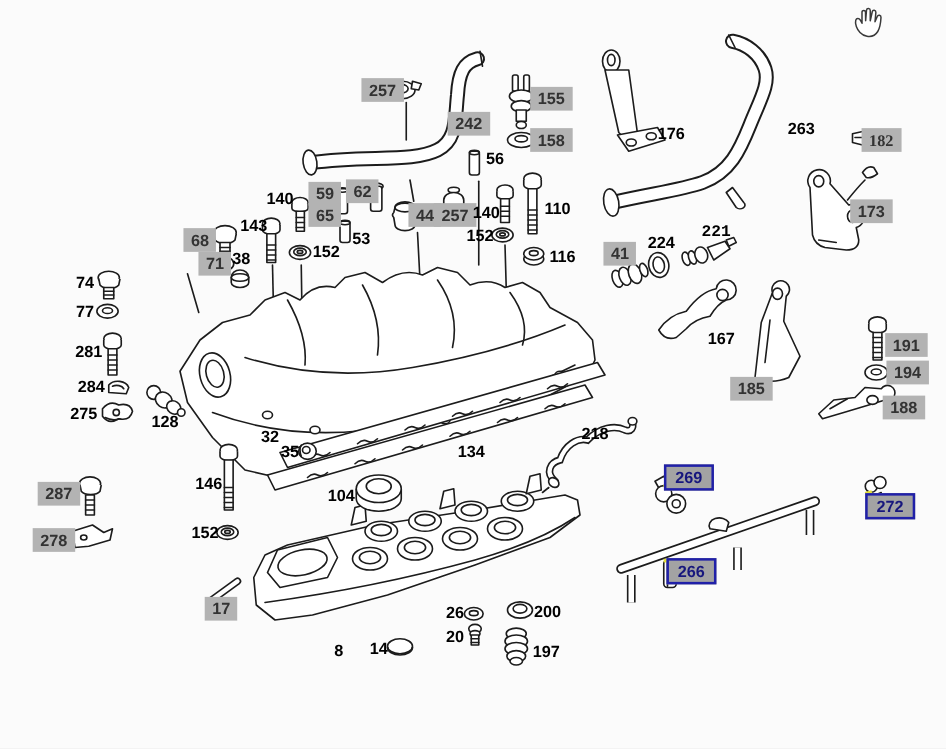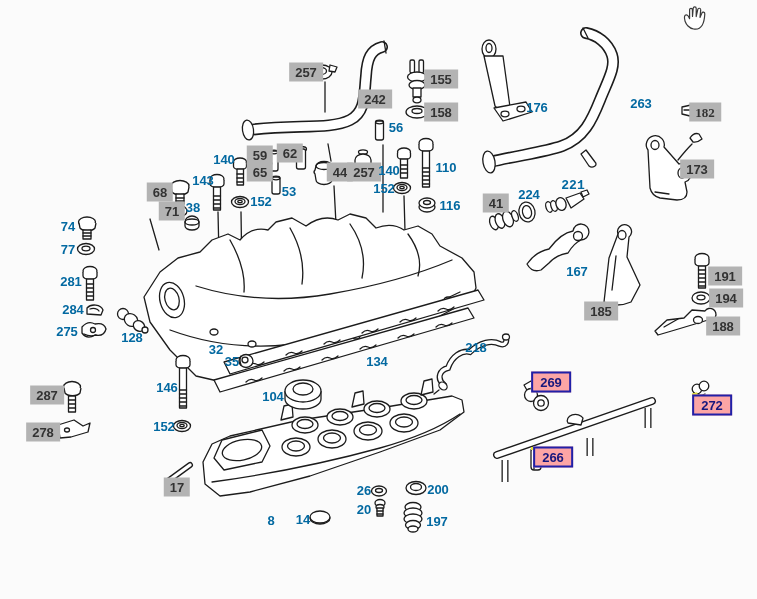--- a/index.html
+++ b/index.html
@@ -4,25 +4,25 @@
 <style>
   html,body{margin:0;padding:0;background:#e8e8e8;}
   #canvas{
     position:relative;width:757px;height:599px;background:#fbfbfb;
     overflow:hidden;font-family:"Liberation Sans",sans-serif;
   }
   #art{position:absolute;left:0;top:0;}
   #labels-layer{position:absolute;left:0;top:0;width:757px;height:423px;}
   .lbl{
     position:absolute;transform:translate(-50%,-50%);
-    font:700 13px "Liberation Sans",sans-serif;color:#0369a1;
+    font:700 13px "Liberation Sans",sans-serif;color:#000000;
     white-space:nowrap;line-height:1;z-index:5;
   }
   .lbl.gray{background:#b3b3b3;color:#333333;padding:3px 6px;}
-  .lbl.selected{background:#fca5a5;border:2px solid #2020a8;color:#17177d;padding:2px 7px;}
+  .lbl.selected{background:#a3a3a3;border:2px solid #2020a8;color:#17177d;padding:2px 7px;}
   .lbl.plain{padding:0;}
   
   .ln{fill:none;stroke:#1c1c1c;stroke-width:1.3;stroke-linejoin:round;stroke-linecap:round;}
   .fw{fill:#ffffff;stroke:#1c1c1c;stroke-width:1.3;stroke-linejoin:round;}
   .tubeo{fill:none;stroke:#1c1c1c;stroke-width:12;stroke-linecap:round;}
   .tubei{fill:none;stroke:#ffffff;stroke-width:8.8;stroke-linecap:round;}
   .railo{fill:none;stroke:#1c1c1c;stroke-width:8;stroke-linecap:round;}
   .raili{fill:none;stroke:#ffffff;stroke-width:5.2;stroke-linecap:round;}
   .stubo{fill:none;stroke:#1c1c1c;stroke-width:7;stroke-linecap:butt;}
   .stubi{fill:none;stroke:#ffffff;stroke-width:4.4;stroke-linecap:butt;}

